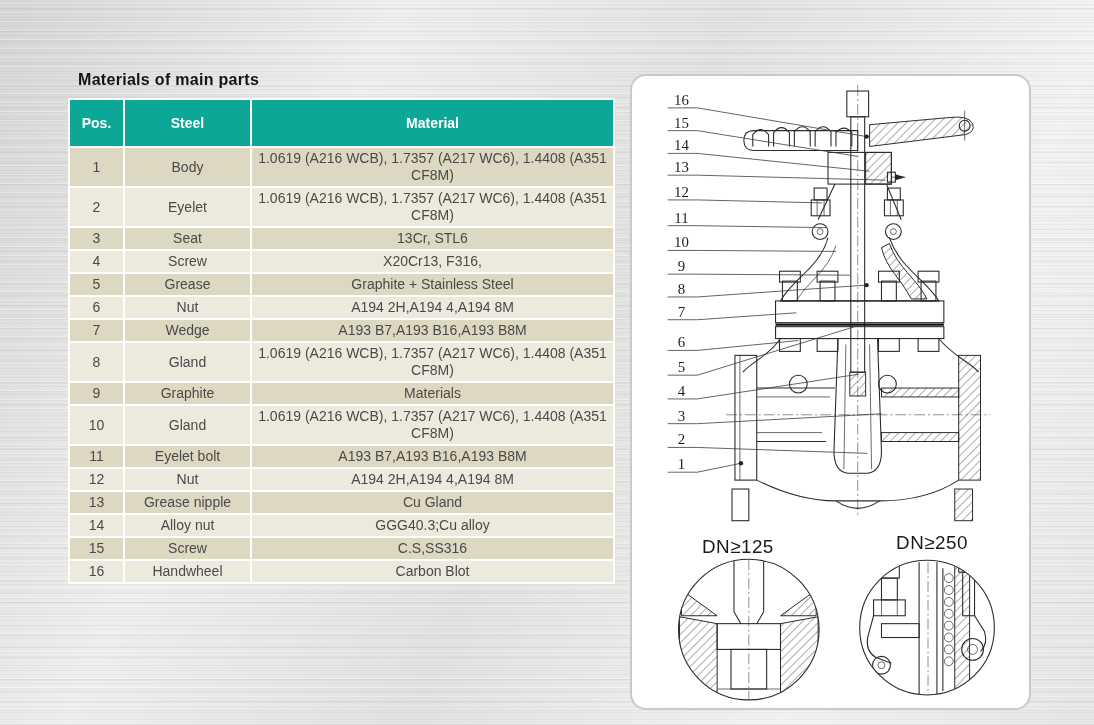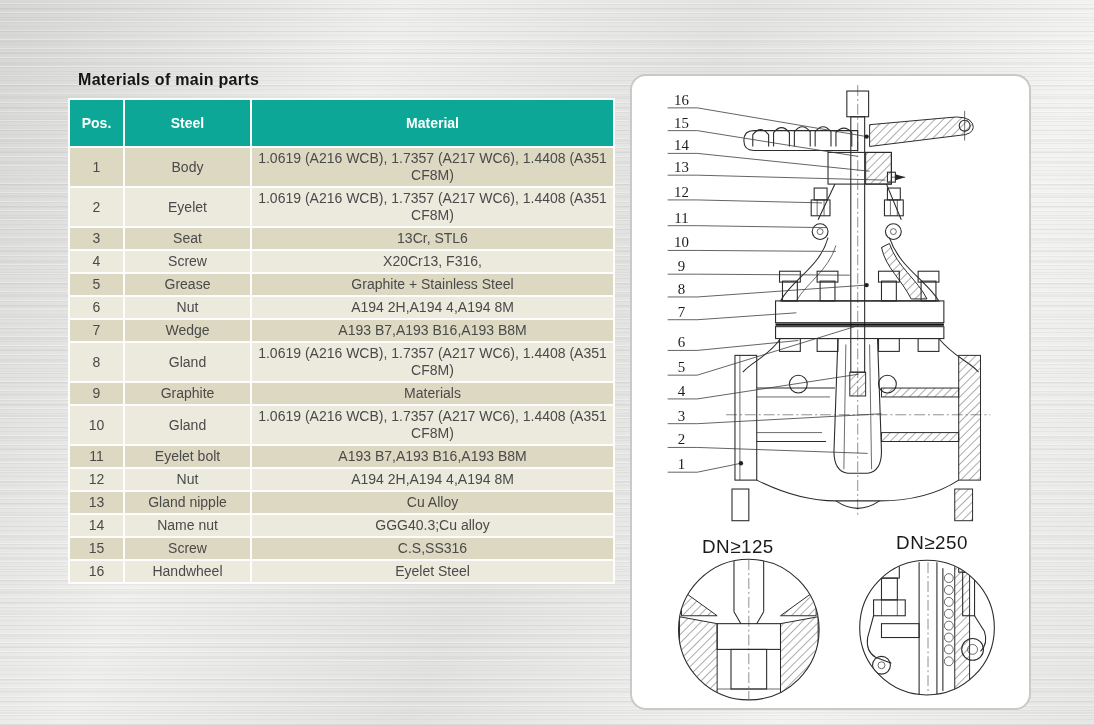--- a/index.html
+++ b/index.html
@@ -124,37 +124,37 @@
           <td class="name">Eyelet bolt</td>
           <td class="mat">A193 B7,A193 B16,A193 B8M</td>
         </tr>
       <tr>
           <td class="pos">12</td>
           <td class="name">Nut</td>
           <td class="mat">A194 2H,A194 4,A194 8M</td>
         </tr>
       <tr>
           <td class="pos">13</td>
-          <td class="name">Gland nipple</td>
-          <td class="mat">Cu Alloy</td>
+          <td class="name">Grease nipple</td>
+          <td class="mat">Cu Gland</td>
         </tr>
       <tr>
           <td class="pos">14</td>
-          <td class="name">Name nut</td>
+          <td class="name">Alloy nut</td>
           <td class="mat">GGG40.3;Cu alloy</td>
         </tr>
       <tr>
           <td class="pos">15</td>
           <td class="name">Screw</td>
           <td class="mat">C.S,SS316</td>
         </tr>
       <tr>
           <td class="pos">16</td>
           <td class="name">Handwheel</td>
-          <td class="mat">Eyelet Steel</td>
+          <td class="mat">Carbon Blot</td>
         </tr>
     </tbody>
   </table>
 
   <div class="diagram-panel">
     <svg viewBox="0 0 401 636">
       <defs>
         <pattern id="hatch" width="6" height="6" patternUnits="userSpaceOnUse" patternTransform="rotate(45)">
           <line x1="0" y1="0" x2="0" y2="6" stroke="#5a5a5a" stroke-width="1"></line>
         </pattern>

